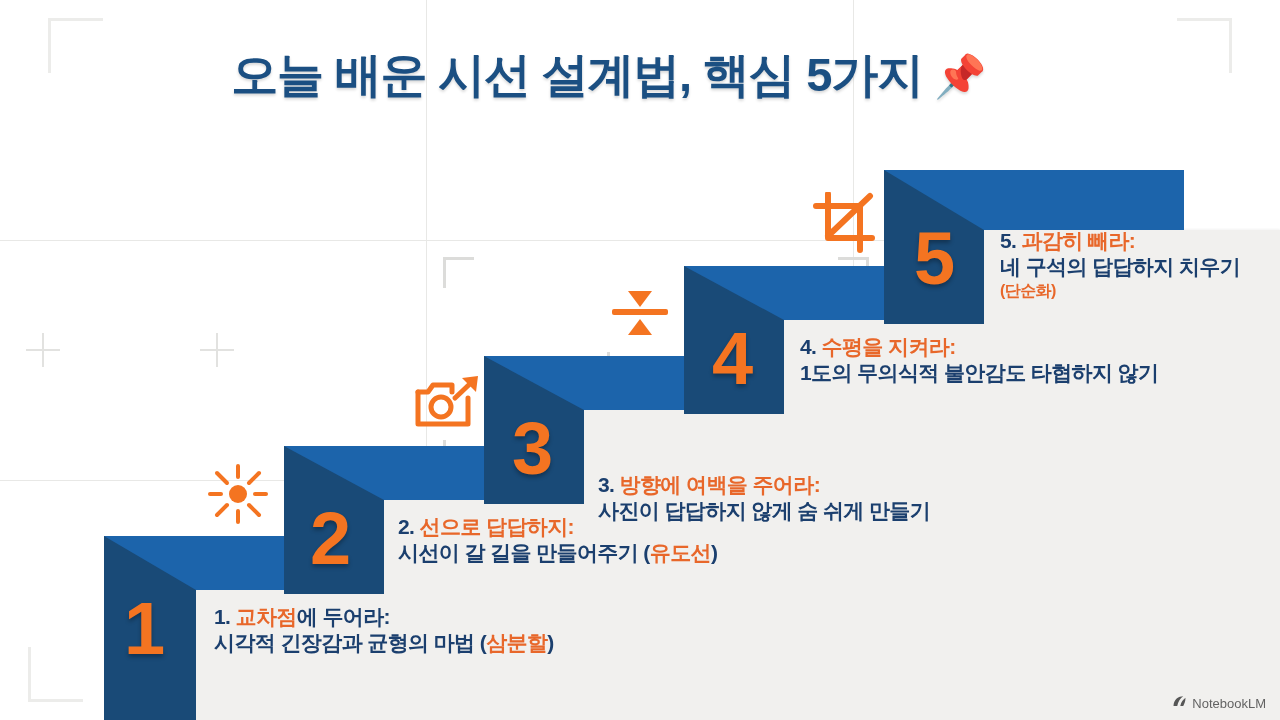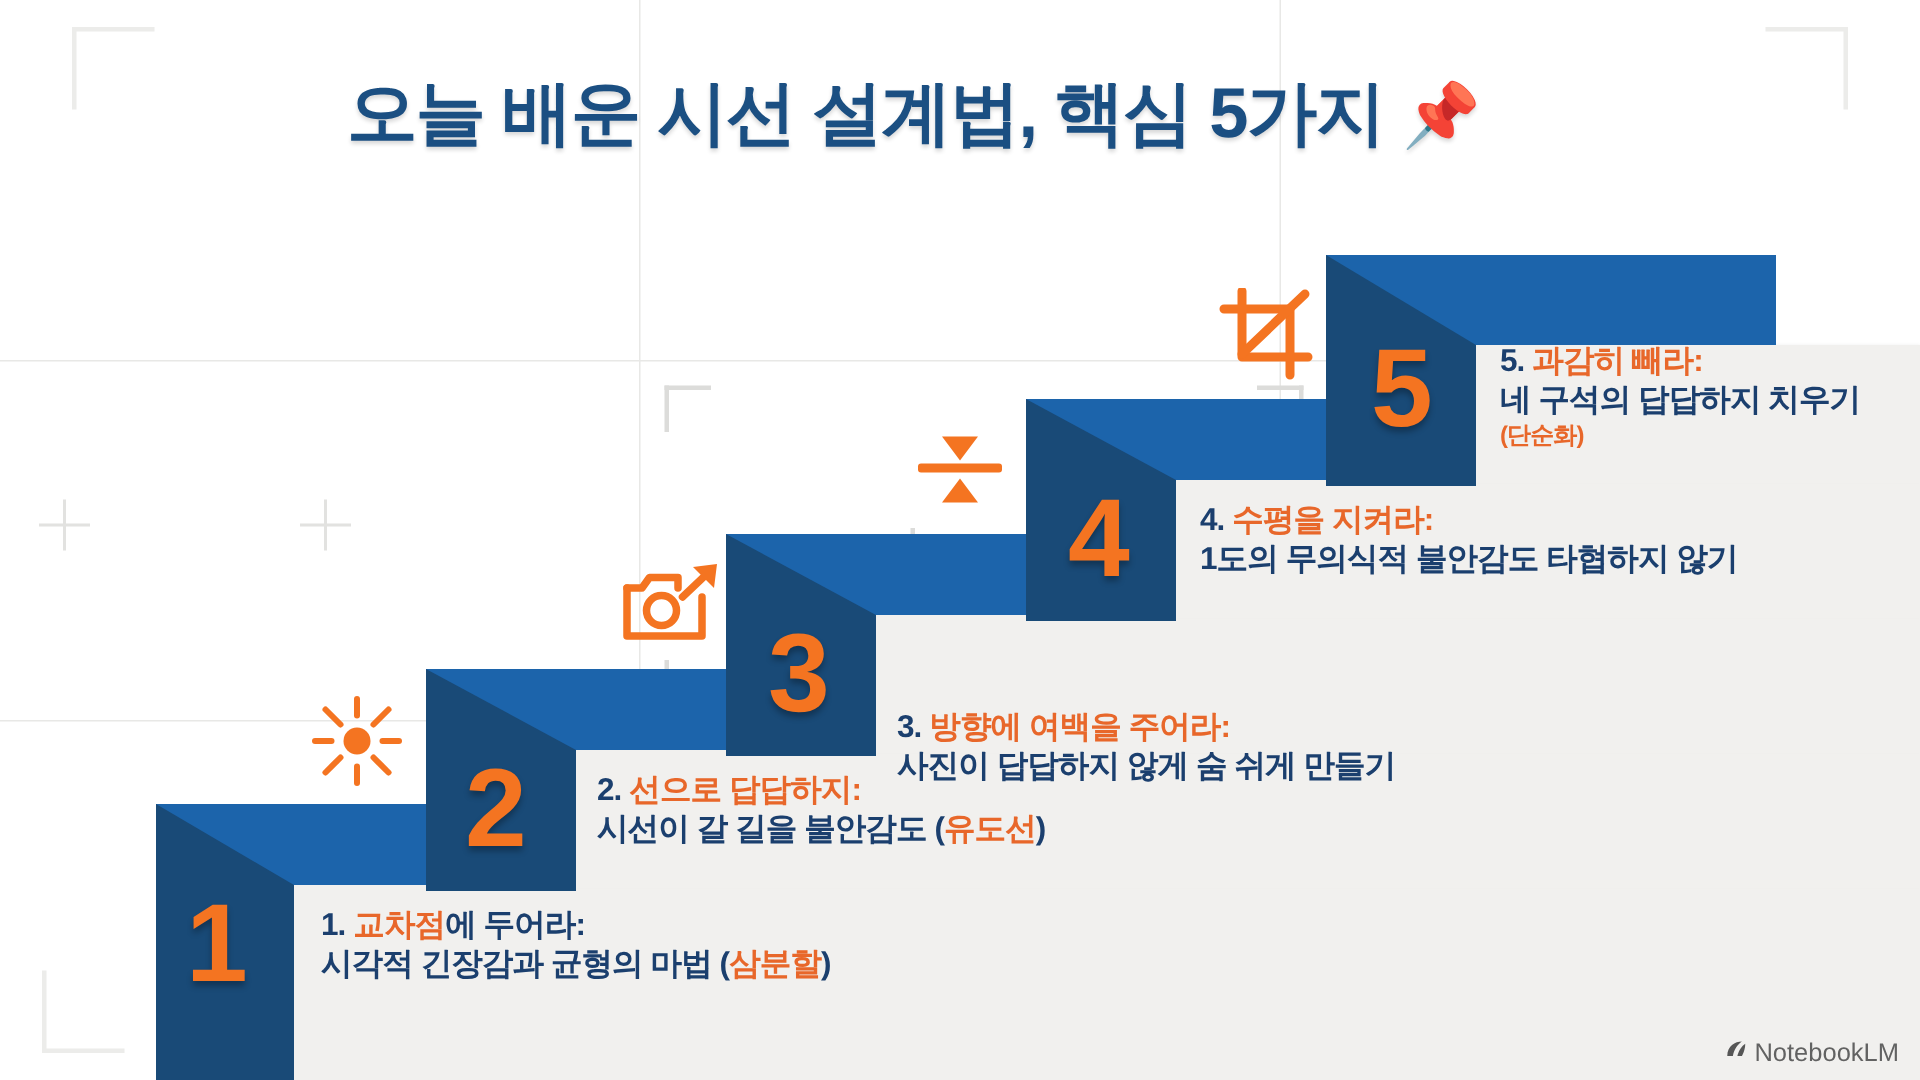--- a/index.html
+++ b/index.html
@@ -131,21 +131,21 @@
 
   
   #watermark {
     position: absolute;
     right: 14px;
     bottom: 8px;
     display: flex;
     align-items: center;
     gap: 5px;
     color: #4a4a4a;
-    font-size: 17px;
+    font-size: 13px;
     opacity: 0.85;
   }
 </style>
 </head>
 <body>
 
 <div id="canvas">
 
   <div>
     <div class="grid-line grid-v" style="left:426px;"></div>
@@ -189,21 +189,21 @@
     </div>
 
     <div class="step-panel" style="left:384px; top:500px; width:896px; height:92px;"></div>
     <div class="step-block" style="left:284px; top:446px; width:300px; height:148px;">
       <div class="step-top" style="clip-path: polygon(0 0, 300px 0, 300px 54px, 100px 54px, 100px 148px, 0 148px);"></div>
       <div class="step-side" style="width:300px; height:148px; clip-path: polygon(0 0, 100px 54px, 100px 148px, 0 148px);"></div>
     </div>
     <div class="step-num" style="left:310px; top:502px;">2</div>
     <div class="step-text" style="left:398px; top:514px;">
       <div class="l1"><span>2. </span><span class="hl">선으로 답답하지:</span><span></span></div>
-      <div class="l2"><span>시선이 갈 길을 불안감도 (</span><span class="hl">유도선</span><span>)</span></div>
+      <div class="l2"><span>시선이 갈 길을 만들어주기 (</span><span class="hl">유도선</span><span>)</span></div>
     </div>
 
     <div class="step-icon" style="left:206px; top:462px;">
       <svg width="64" height="64" viewBox="0 0 64 64">
         <circle cx="32" cy="32" r="9" fill="#f47421"></circle>
         <g stroke="#f47421" stroke-width="4" stroke-linecap="round">
           <line x1="32" y1="4" x2="32" y2="15"></line>
           <line x1="32" y1="49" x2="32" y2="60"></line>
           <line x1="4" y1="32" x2="15" y2="32"></line>
           <line x1="49" y1="32" x2="60" y2="32"></line>

